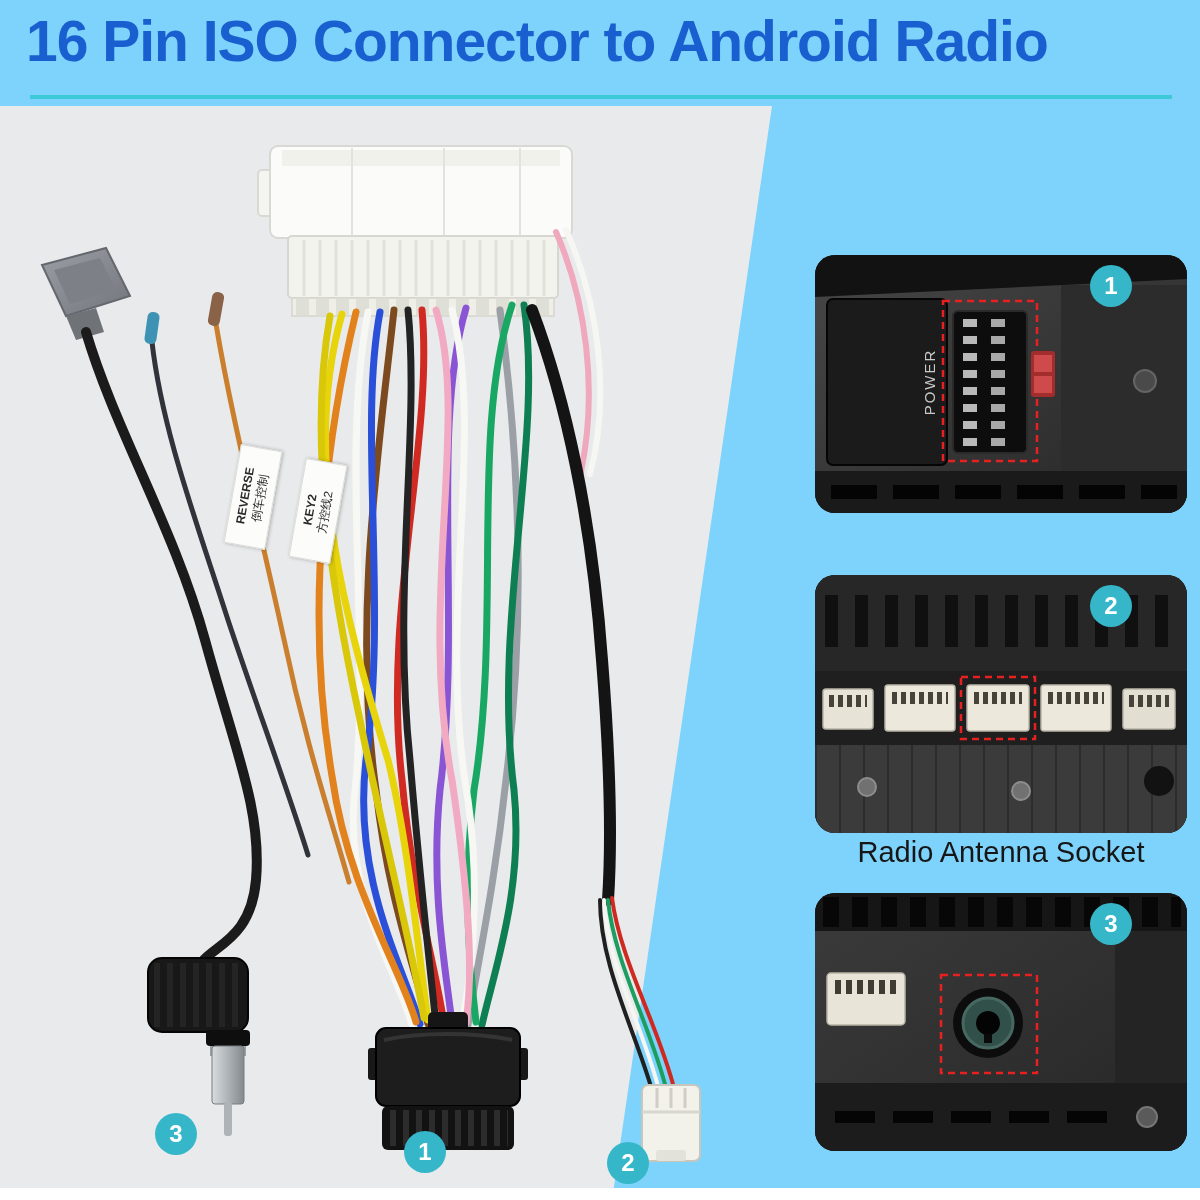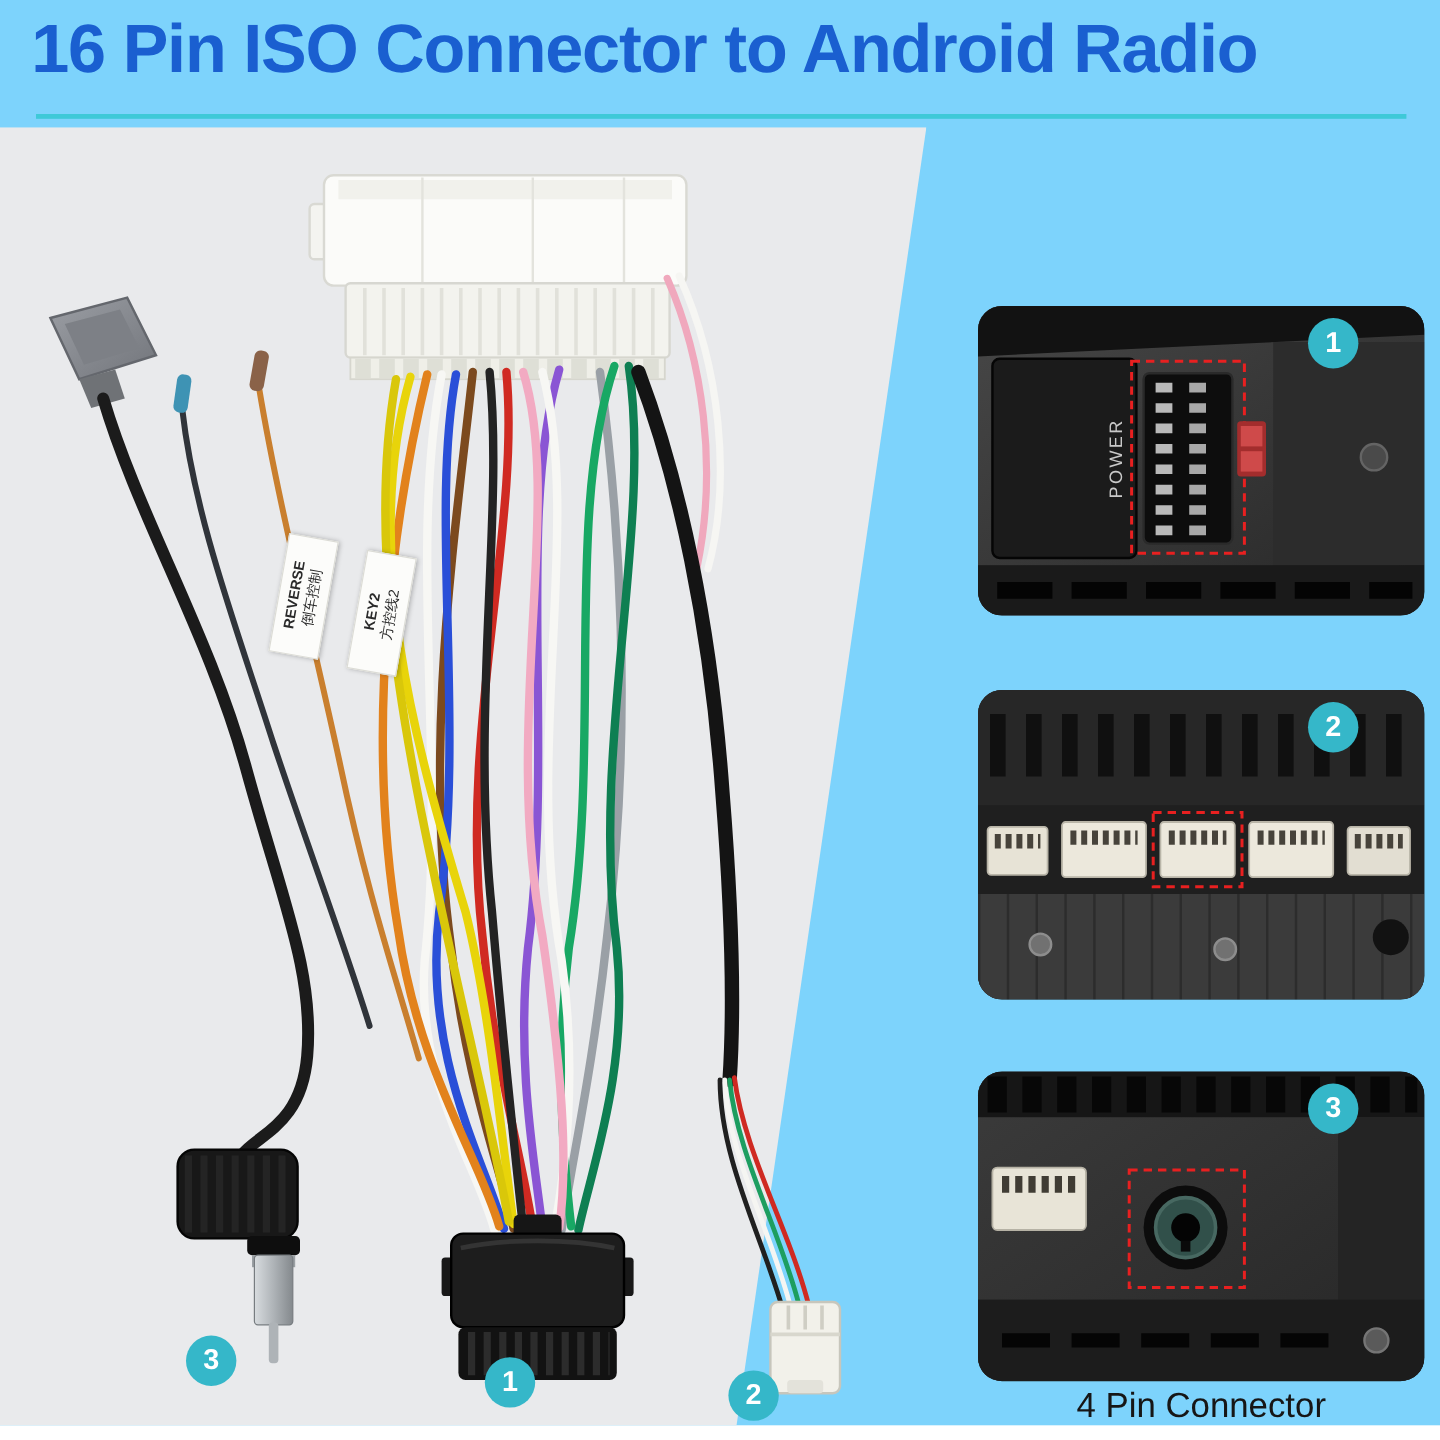--- a/index.html
+++ b/index.html
@@ -206,20 +206,21 @@
       </g>
       <rect x="146" y="102" width="74" height="62" fill="none" stroke="#e82020" stroke-width="2.5" stroke-dasharray="7 5"></rect>
       <rect x="0" y="170" width="372" height="88" fill="#3b3b3b"></rect>
       <line x1="0" y1="214" x2="372" y2="214" stroke="#2c2c2c" stroke-width="88" stroke-dasharray="2 22"></line>
       <circle cx="52" cy="212" r="9" fill="#717171" stroke="#8d8d8d" stroke-width="2"></circle>
       <circle cx="206" cy="216" r="9" fill="#717171" stroke="#8d8d8d" stroke-width="2"></circle>
       <circle cx="344" cy="206" r="15" fill="#121212"></circle>
     </svg>
     <div class="badge badge-panel">2</div>
   </div>
+  <div class="caption caption-2">Radio Antenna Socket</div>
 
   <div class="panel panel-3">
     <svg width="372" height="258" viewBox="0 0 372 258">
       <defs>
         <linearGradient id="p3bg" x1="0" y1="0" x2="1" y2="1">
           <stop offset="0" stop-color="#3b3b3b"></stop>
             <stop offset="1" stop-color="#262626"></stop>
         </linearGradient>
       </defs>
       <rect width="372" height="258" fill="url(#p3bg)"></rect>
@@ -236,15 +237,14 @@
         <circle cx="173" cy="130" r="12" fill="#040404"></circle>
         <rect x="169" y="141" width="8" height="9" fill="#0a0a0a"></rect>
       </g>
       <rect x="126" y="82" width="96" height="98" fill="none" stroke="#e82020" stroke-width="2.5" stroke-dasharray="7 5"></rect>
       <rect x="0" y="190" width="372" height="68" fill="#1c1c1c"></rect>
       <line x1="20" y1="224" x2="300" y2="224" stroke="#050505" stroke-width="12" stroke-dasharray="40 18"></line>
       <circle cx="332" cy="224" r="10" fill="#5a5a5a" stroke="#757575" stroke-width="2"></circle>
     </svg>
     <div class="badge badge-panel">3</div>
   </div>
-  <div class="caption caption-3">4 Pin Connector</div>
 
 </div>
 
 </body></html>

